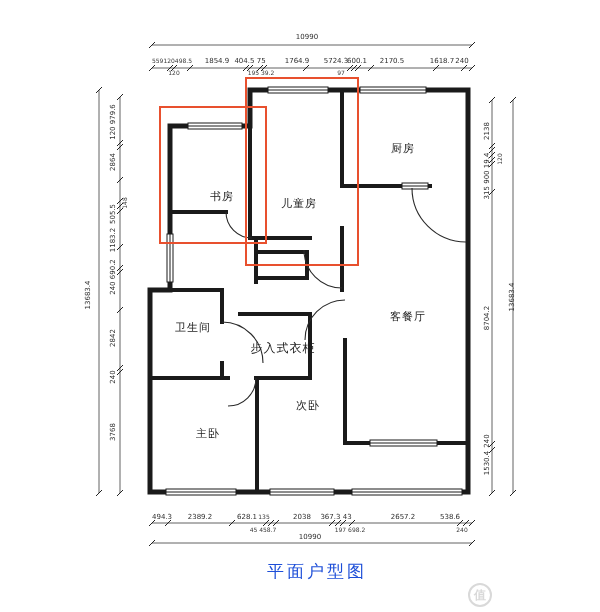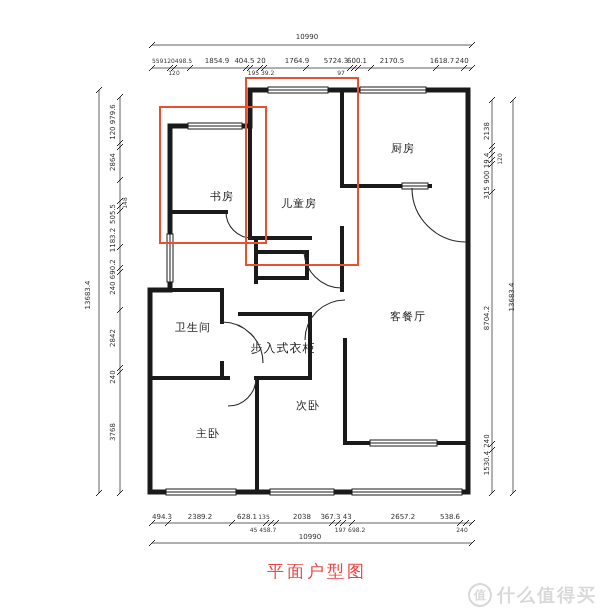--- a/index.html
+++ b/index.html
@@ -6,21 +6,21 @@
   .canvas{position:relative;width:600px;height:612px;background:#ffffff;overflow:hidden;
           font-family:"DejaVu Sans", sans-serif;border-radius:23px;}
   svg{position:absolute;left:0;top:0;}
   .lbl{position:absolute;transform:translate(-50%,-50%);font-size:7px;color:#2e2e2e;
        white-space:nowrap;letter-spacing:0;line-height:1;}
   .lbl.v{transform:translate(-50%,-50%) rotate(-90deg);}
   .lbl.sm{font-size:6px;color:#3a3a3a;}
   .room{position:absolute;transform:translate(-50%,-50%);font-size:11px;color:#1c1c1c;
         white-space:nowrap;font-family:Liberation Sans, sans-serif;letter-spacing:1px;}
   .room.small{font-size:12px;}
-  .title{position:absolute;transform:translate(-50%,-50%);font-size:17px;color:#ef4444;
+  .title{position:absolute;transform:translate(-50%,-50%);font-size:17px;color:#1d4ed8;
          letter-spacing:3px;font-weight:500;white-space:nowrap;}
   .watermark{position:absolute;left:468px;top:583px;display:flex;align-items:center;
              gap:5px;color:#d9d9d9;}
   .wm-badge{width:20px;height:20px;border:2px solid #d9d9d9;border-radius:50%;
             display:flex;align-items:center;justify-content:center;font-size:12px;
             font-weight:bold;}
   .wm-text{font-size:18px;letter-spacing:2px;font-weight:bold;}
 </style>
 </head>
 <body>
@@ -86,21 +86,21 @@
              M412 188 A54 54 0 0 0 466 242
              M256 378 A28 28 0 0 1 228 406" fill="none" stroke="#2a2a2a" stroke-width="1.1"></path>
 
     <rect x="246" y="78" width="112" height="187" fill="none" stroke="#e8502e" stroke-width="2"></rect>
     <rect x="160" y="107" width="106" height="136" fill="none" stroke="#e8502e" stroke-width="2"></rect>
   </svg>
 
   <div class="lbl" style="left:307px;top:37px">10990</div>
   <div class="lbl sm" style="left:172px;top:61px">559120498.5</div>
   <div class="lbl" style="left:217px;top:61px">1854.9</div>
-  <div class="lbl" style="left:250px;top:61px">404.5 20</div>
+  <div class="lbl" style="left:250px;top:61px">404.5 75</div>
   <div class="lbl" style="left:297px;top:61px">1764.9</div>
   <div class="lbl" style="left:336px;top:61px">5724.3</div>
   <div class="lbl" style="left:357px;top:61px">600.1</div>
   <div class="lbl" style="left:392px;top:61px">2170.5</div>
   <div class="lbl" style="left:442px;top:61px">1618.7</div>
   <div class="lbl" style="left:462px;top:61px">240</div>
   <div class="lbl sm" style="left:174px;top:73px">120</div>
   <div class="lbl sm" style="left:261px;top:73px">195 39.2</div>
   <div class="lbl sm" style="left:341px;top:73px">97</div>
 
@@ -142,16 +142,15 @@
   <div class="room" style="left:193px;top:327px">卫生间</div>
   <div class="room small" style="left:283px;top:348px">步入式衣柜</div>
   <div class="room" style="left:408px;top:316px">客餐厅</div>
   <div class="room" style="left:308px;top:405px">次卧</div>
   <div class="room" style="left:208px;top:433px">主卧</div>
 
   <div class="title" style="left:317px;top:571px">平面户型图</div>
 
   <div class="watermark">
     <span class="wm-badge">值</span>
-    <span class="wm-text">什么值得买</span>
   </div>
 
 </div>
 
 </body></html>

